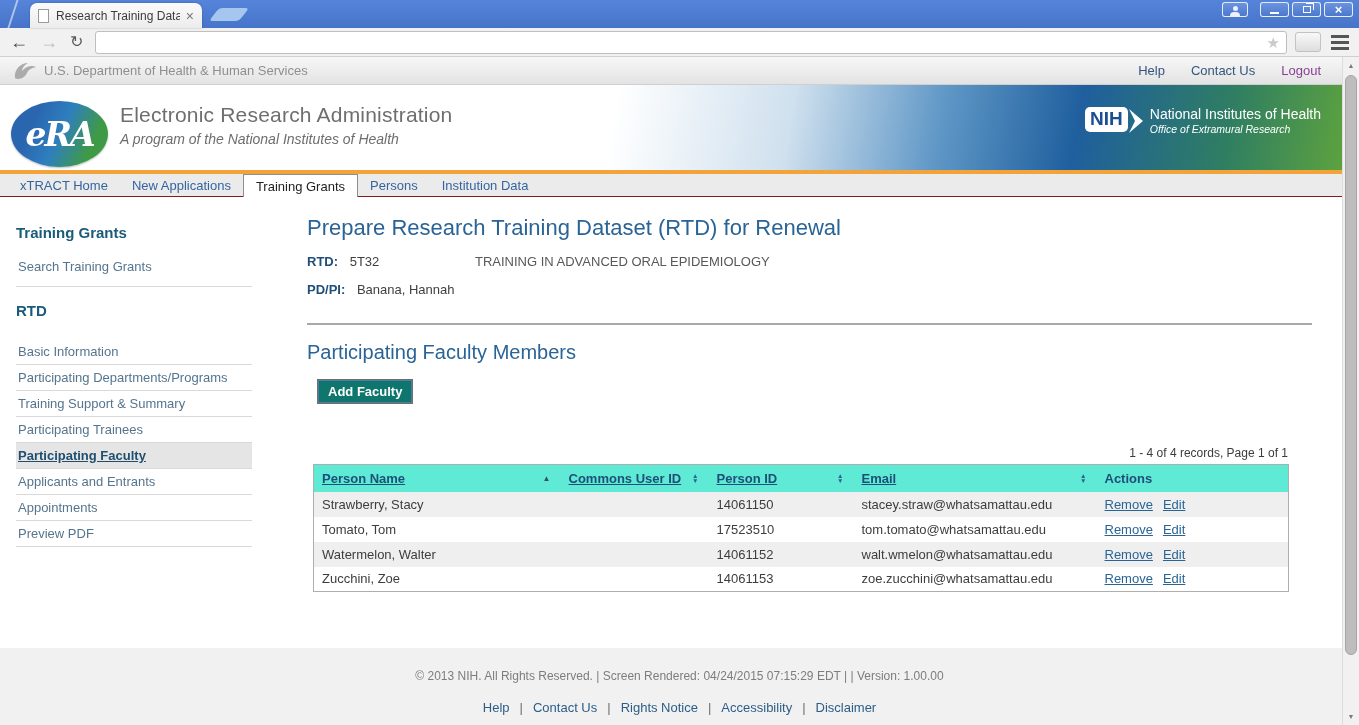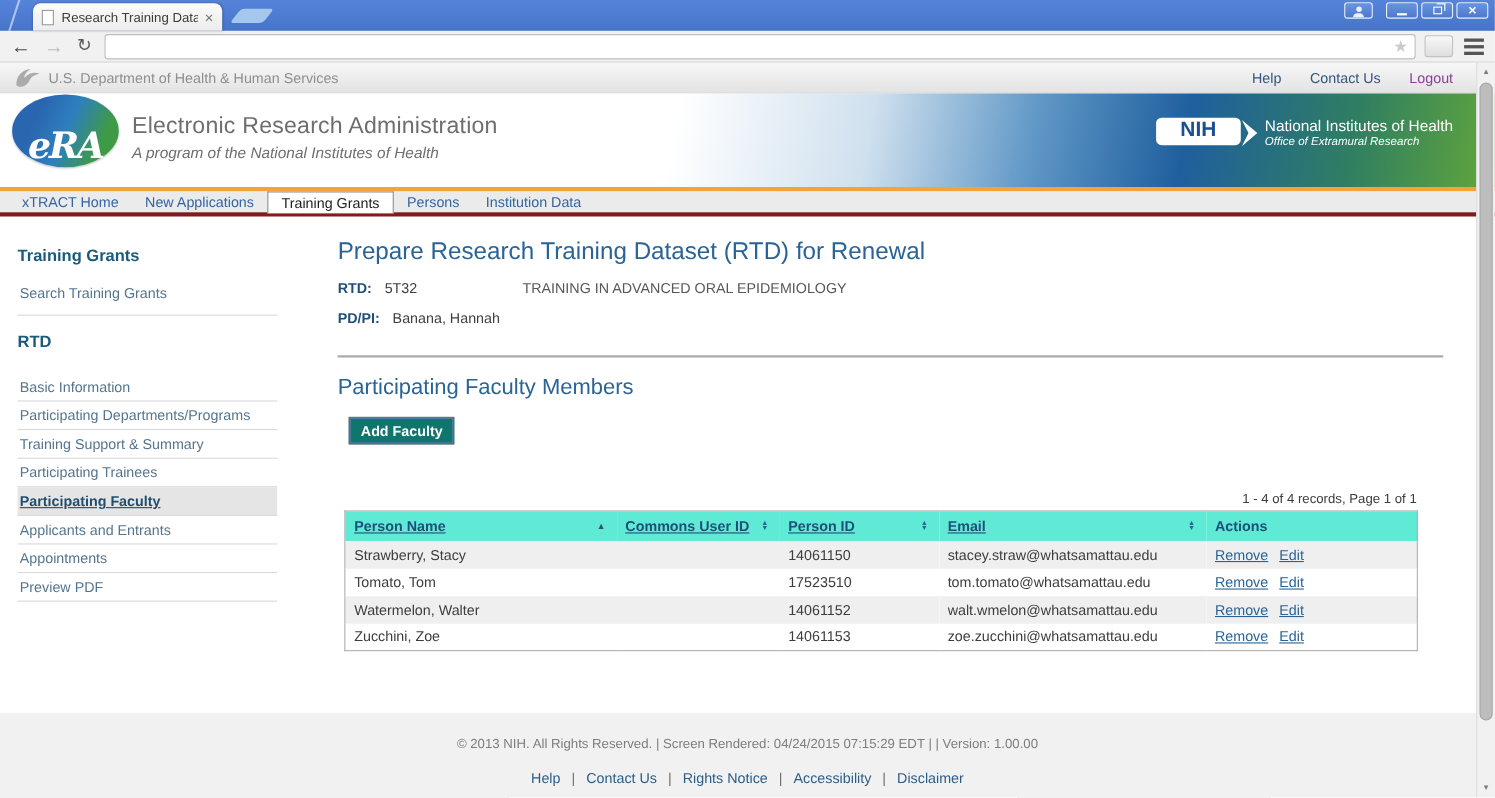--- a/index.html
+++ b/index.html
@@ -51,38 +51,38 @@
   .hhs-bar { height:28px; background:linear-gradient(#f7f7f7,#e3e3e3); border-bottom:1px solid #cfcfcf;
     display:flex; align-items:center; padding:0 12px; }
   .hhs-logo { margin-right:6px; display:flex; }
   .hhs-text { font-size:13px; color:#8f8f8f; }
   .hhs-links { margin-left:auto; margin-right:26px; display:flex; gap:26px; font-size:13px; }
   .hhs-link { color:#33567f; text-decoration:none; }
   .hhs-link.visited { color:#8a4095; }
 
   .banner { position:relative; height:85px;
     background:linear-gradient(100deg,#ffffff 0%,#ffffff 45%,#cfe0ee 58%,#5f97c6 69%,#1f5f9e 79%,#2f7e62 90%,#63a73a 100%); }
-  .era-logo { position:absolute; left:11px; top:1px; width:97px; height:66px; border-radius:50%;
+  .era-logo { position:absolute; left:11px; top:16px; width:97px; height:66px; border-radius:50%;
     background:linear-gradient(115deg,#2a66b0 25%,#2e7fbe 50%,#3f9a45 80%);
-    display:flex; align-items:flex-end; justify-content:center; box-shadow:0 1px 2px rgba(0,0,0,.25); }
+    display:flex; align-items:center; justify-content:center; box-shadow:0 1px 2px rgba(0,0,0,.25); }
   .era-text { font-family:"DejaVu Serif", serif; font-style:italic; font-weight:bold;
     font-size:33px; color:#fff; letter-spacing:-2px; }
   .era-titles { position:absolute; left:120px; top:18px; }
   .era-title { font-size:21px; color:#6e6e6e; letter-spacing:.2px; }
   .era-sub { font-size:14px; font-style:italic; color:#6e6e6e; margin-top:4px; }
   .nih-logo { position:absolute; right:38px; top:22px; display:flex; align-items:flex-start; }
   .nih-box { background:#fff; color:#1b4f94; font-weight:bold; font-size:19px;
-    padding:2px 22px 3px; border-radius:5px; line-height:20px; }
+    padding:2px 5px 3px; border-radius:5px; line-height:20px; }
   .nih-chevron { margin-left:1px; margin-top:1px; }
   .nih-names { margin-left:5px; color:#fff; }
   .nih-name { font-size:14px; line-height:15px; }
   .nih-office { font-size:10.5px; font-style:italic; margin-top:1px; }
   .orange-bar { height:4px; background:#f2a33a; }
 
-  .nav-tabs { height:23px; background:#ebebeb; border-bottom:4px solid #7f1d1d;
+  .nav-tabs { height:23px; background:#ebebeb; border-bottom:1px solid #7f1d1d;
     display:flex; align-items:stretch; padding-left:8px; font-size:13px; }
   .nav-tab { display:flex; align-items:center; padding:0 12px; color:#3465a0; text-decoration:none; }
   .nav-tab.active { background:#fff; border:1px solid #8e8e8e; border-bottom:none;
     color:#222; margin-bottom:-1px; position:relative; z-index:1; }
 
   .content { display:flex; min-height:451px; background:#fff; }
   .sidebar { width:290px; padding:27px 0 0 16px; flex:0 0 auto; }
   .sb-heading { font-size:15px; font-weight:bold; color:#1a5a7a; }
   .sb-heading.rtd { margin-top:15px; }
   .sb-link { display:block; width:236px; font-size:13px; color:#55758e; text-decoration:none;

